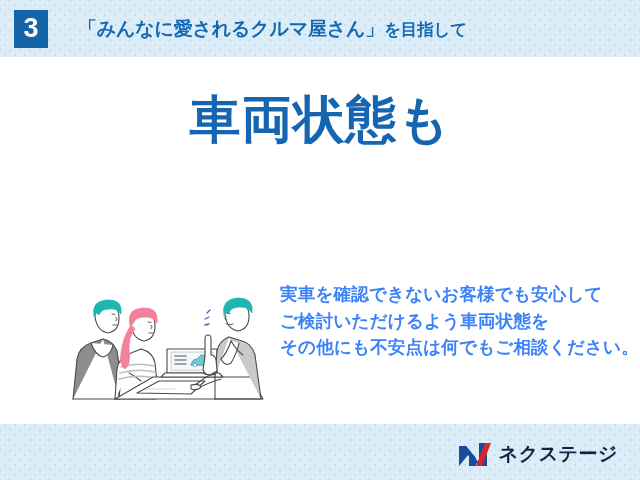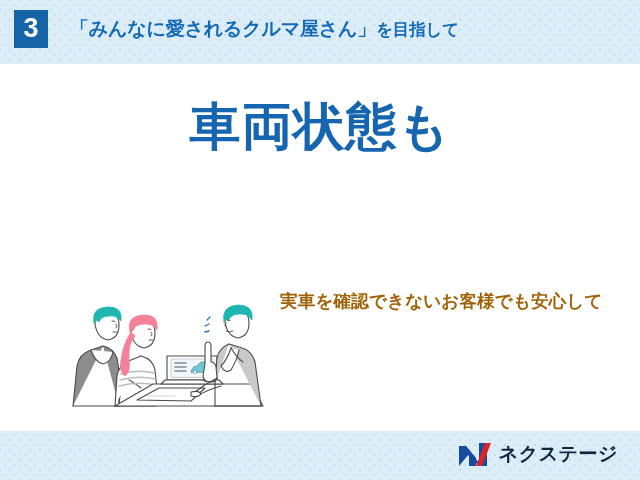--- a/index.html
+++ b/index.html
@@ -46,38 +46,38 @@
     color: #ffffff;
     font-size: 27px;
     font-weight: bold;
     display: flex;
     align-items: center;
     justify-content: center;
     line-height: 1;
     flex: 0 0 auto;
   }
   .header-text {
-    margin-left: 22px;
+    margin-left: 30px;
     color: #1369b4;
     font-weight: bold;
     white-space: nowrap;
     letter-spacing: -0.2px;
   }
   .header-text .main-ph {
     font-size: 19px;
   }
   .header-text .tail-ph {
     font-size: 16.5px;
   }
 
   
   .panel {
     position: absolute;
     left: 0;
-    top: 64px;
+    top: 57px;
     width: 640px;
     height: 367px;
     background: #ffffff;
   }
 
   
   .headline {
     position: absolute;
     left: 0;
     top: 34px;
@@ -111,21 +111,21 @@
   .illustration {
     width: 215px;
     height: 120px;
     margin-left: 55px;
     margin-top: 6px;
     flex: 0 0 auto;
   }
   .body-text {
     margin-left: 10px;
     margin-top: 6px;
-    color: #a16207;
+    color: #3b82f6;
     font-size: 17.5px;
     font-weight: bold;
     line-height: 1.52;
     letter-spacing: 0.2px;
     white-space: nowrap;
   }
   .body-text p {
     margin: 0;
   }
 
@@ -260,20 +260,22 @@
           <path d="M136 104 q8-2 10 2 q-3 4-10 2 z" fill="#ffffff" stroke="#4a4a4a"></path>
 
           <path d="M150 38 l4-2" stroke="#2b6fbd" stroke-width="1.3"></path>
           <path d="M150 44 l4-1" stroke="#2b6fbd" stroke-width="1.3"></path>
           <path d="M152 32 l3-3" stroke="#2b6fbd" stroke-width="1.3"></path>
         </g>
       </svg>
 
       <div class="body-text">
         <p>実車を確認できないお客様でも安心して</p>
+        <p>ご検討いただけるよう車両状態を</p>
+        <p>その他にも不安点は何でもご相談ください。</p>
       </div>
     </div>
   </div>
 
   <div class="footer">
     <div class="logo-wrap">
       <svg class="logo-mark" viewBox="0 0 34 25" aria-hidden="true">
         <path d="M1 24 L1 4 L8 4 L18 16 L18 24 L11 24 L11 12 L1 24 Z" fill="#174b9e"></path>
         <path d="M1 4 L8 4 L21 21 L21 1 L28 1 L28 24 L21 24 L1 4 Z" fill="#174b9e"></path>
         <path d="M22 24 L22 1 L29 1 L29 24 Z" fill="#174b9e"></path>

